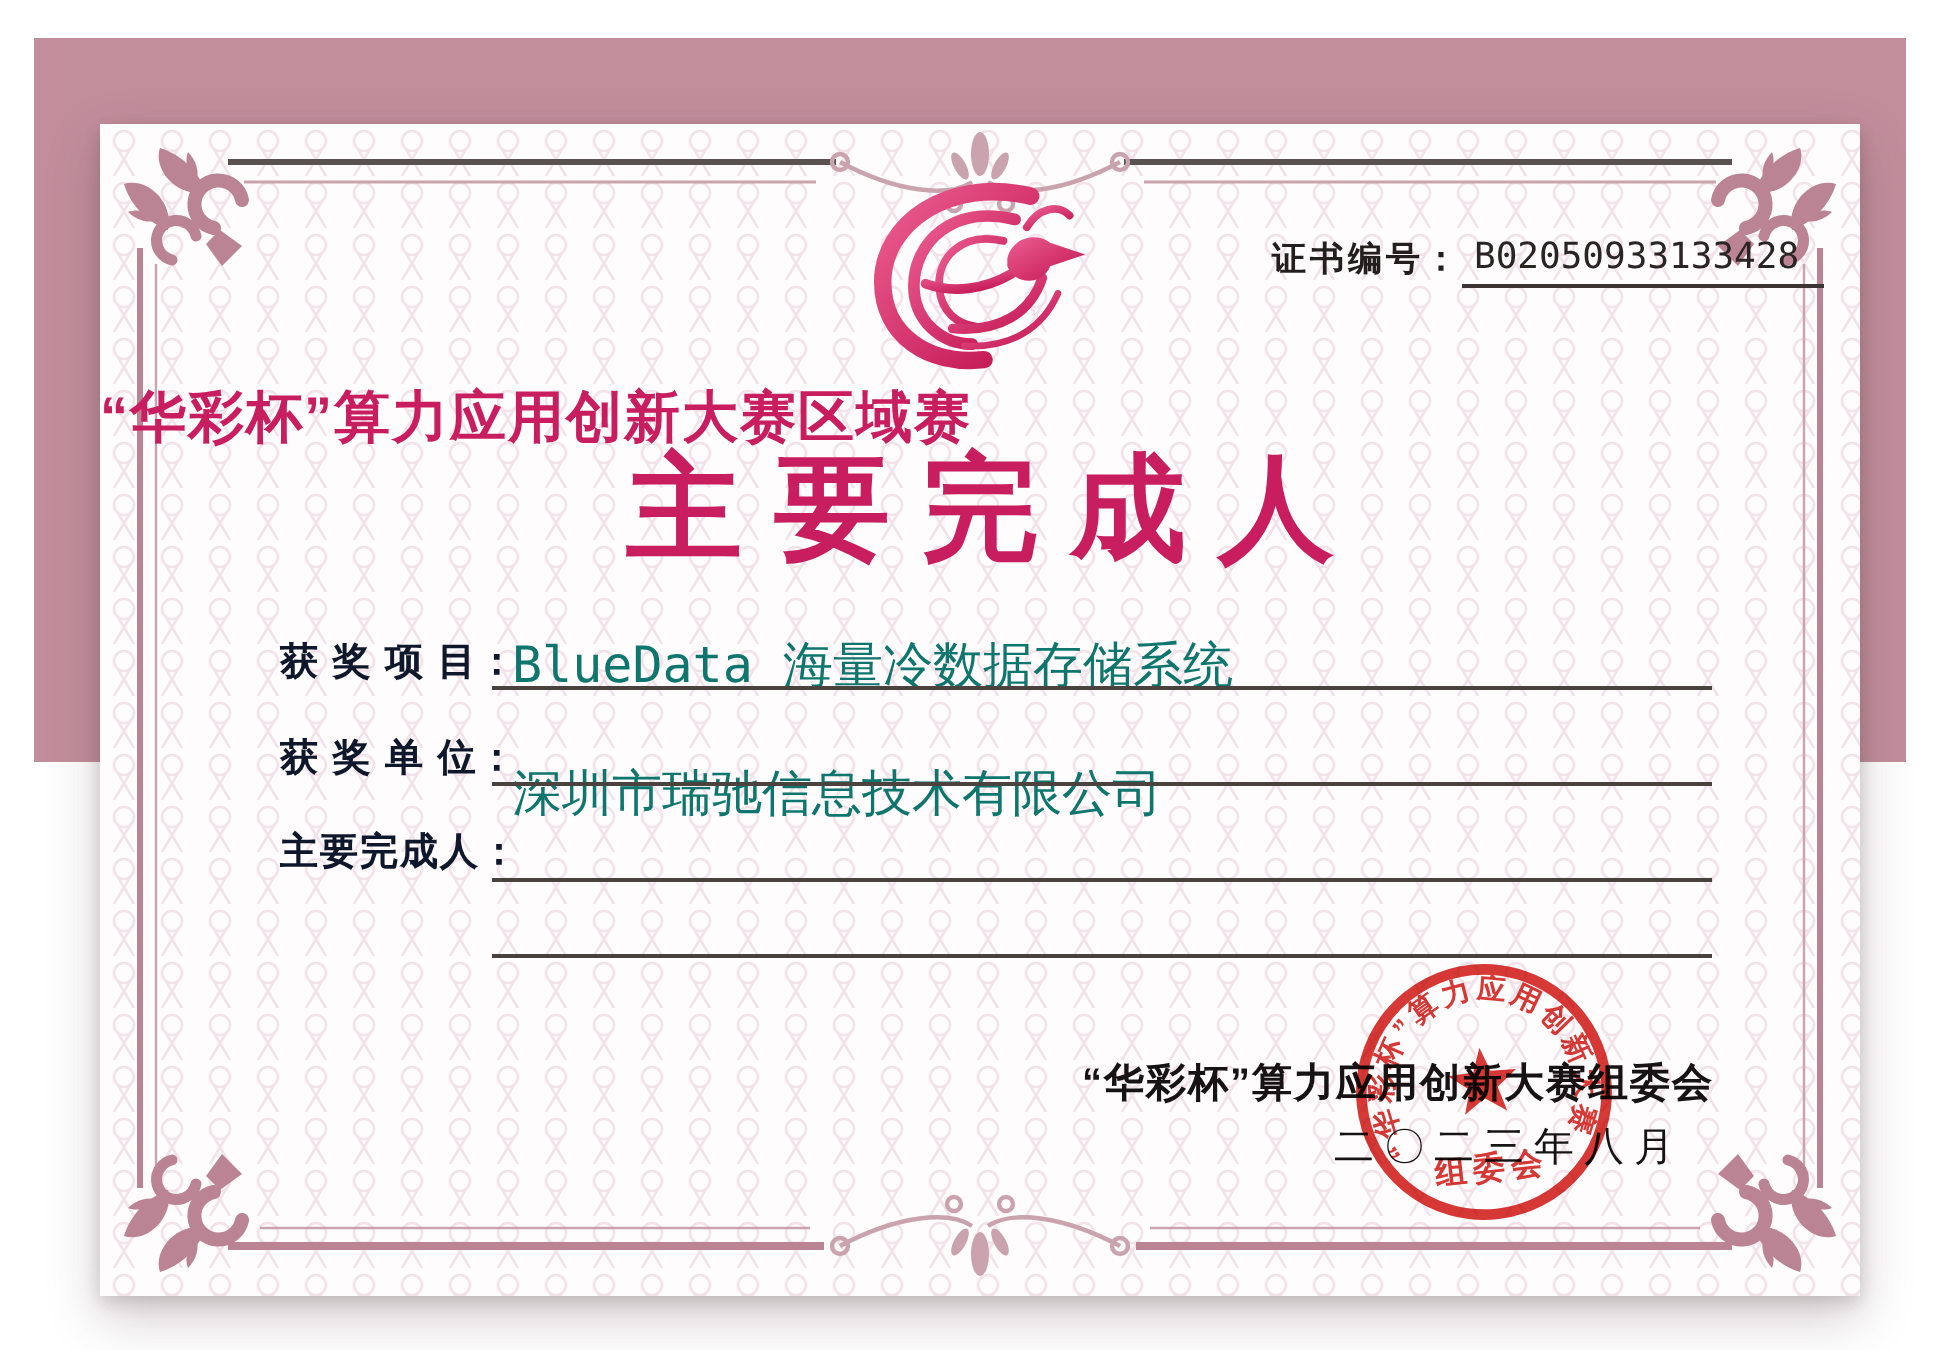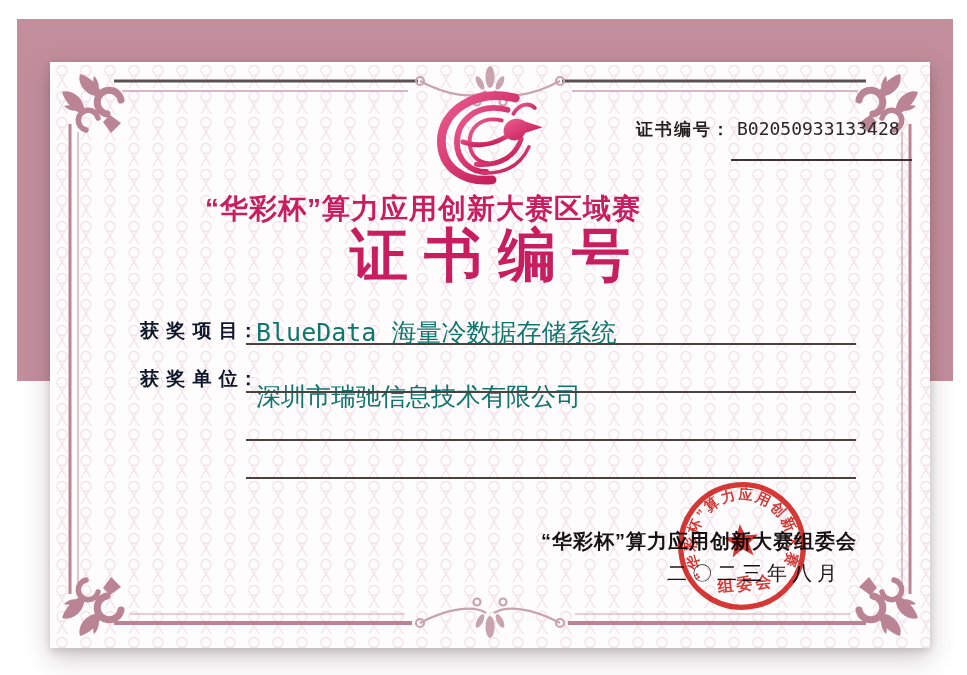--- a/index.html
+++ b/index.html
@@ -18,25 +18,25 @@
     box-shadow:0 10px 24px rgba(90,60,70,.28), 0 3px 8px rgba(0,0,0,.14);
   }
   .layer{position:absolute;left:0;top:0;width:880px;height:586px;}
   .content{position:absolute;left:0;top:0;width:880px;height:586px;}
 
   .certno{position:absolute;left:586px;top:56px;display:flex;align-items:flex-start;}
   .certno-label{font-size:17px;font-weight:bold;color:#241f1f;letter-spacing:2px;padding-bottom:3px;}
   .certno-value{
     font-family:"DejaVu Sans Mono","Liberation Mono",monospace;
     font-size:18px;color:#2a2424;border-bottom:2px solid #3c3434;
-    padding:0 12px 20px 6px;min-width:150px;
+    padding:0 12px 3px 6px;min-width:150px;
   }
 
   .title{
-    position:absolute;top:128px;left:0;width:746px;text-align:center;
+    position:absolute;top:128px;left:0;width:746px;
     font-size:28px;font-weight:bold;color:#c81e5f;letter-spacing:1px;
   }
   .award{
     position:absolute;top:163px;left:0;width:880px;text-align:center;
     font-size:58px;font-weight:bold;color:#c81e5f;
     letter-spacing:16px;text-indent:16px;line-height:1.05;
   }
 
   .f-label{position:absolute;left:90px;font-size:19px;font-weight:bold;color:#0f172a;letter-spacing:1px;white-space:nowrap;}
   .f-value{position:absolute;left:206px;font-size:25px;color:#0f766e;white-space:nowrap;
@@ -141,30 +141,31 @@
       </g>
       <path d="M88 42 C90 32 102 28 110 34 L128 40 L110 46 C106 56 92 56 88 46 Z" fill="url(#pg)"></path>
     </svg>
 
     <div class="certno">
       <span class="certno-label">证书编号：</span>
       <span class="certno-value">B02050933133428</span>
     </div>
 
     <div class="title">“华彩杯”算力应用创新大赛区域赛</div>
-    <div class="award">证书编号</div>
+    <div class="award">主要完成人</div>
 
     <span class="f-label" style="top:256px">获 奖 项 目：</span>
     <span class="f-value" style="top:254px">BlueData 海量冷数据存储系统</span>
     <span class="f-line" style="top:281px"></span>
 
     <span class="f-label" style="top:304px">获 奖 单 位：</span>
     <span class="f-value" style="top:318px">深圳市瑞驰信息技术有限公司</span>
     <span class="f-line" style="top:329px"></span>
 
+    <span class="f-label" style="top:351px">主要完成人：</span>
     <span class="f-line" style="top:377px"></span>
 
     <span class="f-line" style="top:415px"></span>
 
     <div class="org">“华彩杯”算力应用创新大赛组委会</div>
     <div class="date">二〇二三年八月</div>
 
     <svg class="seal" viewBox="0 0 140 140">
       <g transform="rotate(-6 70 70)" fill="#d3231f">
         <circle cx="70" cy="70" r="58" fill="none" stroke="#d3231f" stroke-width="5"></circle>

